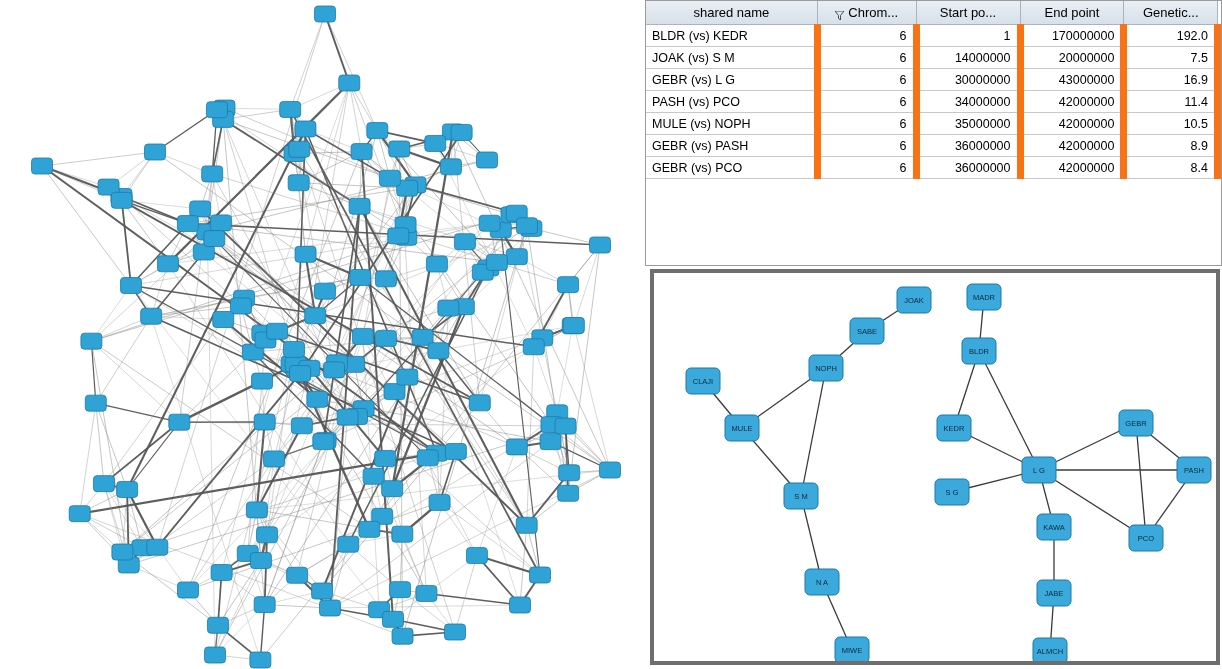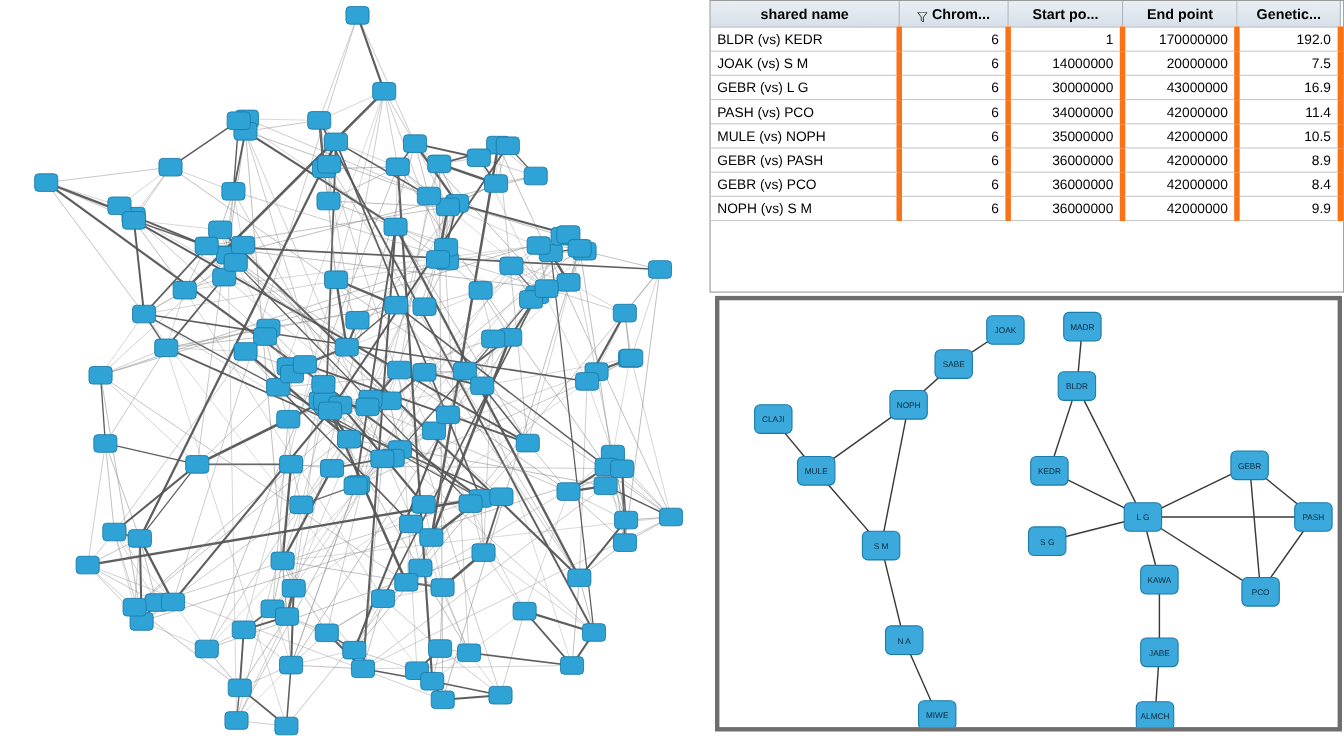--- a/index.html
+++ b/index.html
@@ -55,32 +55,32 @@
     table-layout: fixed;
     font-size: 12.5px;
     color: #000;
   }
   table.data-table th {
     background: linear-gradient(to bottom, #e9eef3 0%, #d7e0e9 100%);
     border: 1px solid #a9b4c0;
     border-top: none;
     border-left: none;
     height: 23px;
-    font-weight: bold;
+    font-weight: normal;
     font-size: 13px;
     padding: 0 5px;
     text-align: right;
     white-space: nowrap;
     overflow: hidden;
     margin-top: 14px;
   }
   table.data-table th.first-col { border-left: none; }
   table.data-table td {
     border-bottom: 1px solid #c8c8c8;
-    border-right: 5px solid #f97316;
+    border-right: 7px solid #f97316;
     height: 21px;
     padding: 0 6px;
     white-space: nowrap;
     overflow: hidden;
     background: #ffffff;
   }
   td.col-name { text-align: left; }
   td.col-num  { text-align: right; }
 
   .th-inner {
@@ -935,27 +935,20 @@
             <td class="col-num">42000000</td>
             <td class="col-num">8.9</td>
           </tr>
           <tr>
             <td class="col-name">GEBR (vs) PCO</td>
             <td class="col-num">6</td>
             <td class="col-num">36000000</td>
             <td class="col-num">42000000</td>
             <td class="col-num">8.4</td>
           </tr>
-          <tr>
-            <td class="col-name">NOPH (vs) S M</td>
-            <td class="col-num">6</td>
-            <td class="col-num">36000000</td>
-            <td class="col-num">42000000</td>
-            <td class="col-num">9.9</td>
-          </tr>
         </tbody>
     </table>
   </div>
 
   <div id="small-network">
     <svg id="small-svg" width="562" height="388">
         <g>
           <line x1="49" y1="108" x2="88" y2="155" stroke="#3a3a3a" stroke-width="1.3"></line>
           <line x1="88" y1="155" x2="172" y2="95" stroke="#3a3a3a" stroke-width="1.3"></line>
           <line x1="88" y1="155" x2="147" y2="223" stroke="#3a3a3a" stroke-width="1.3"></line>

